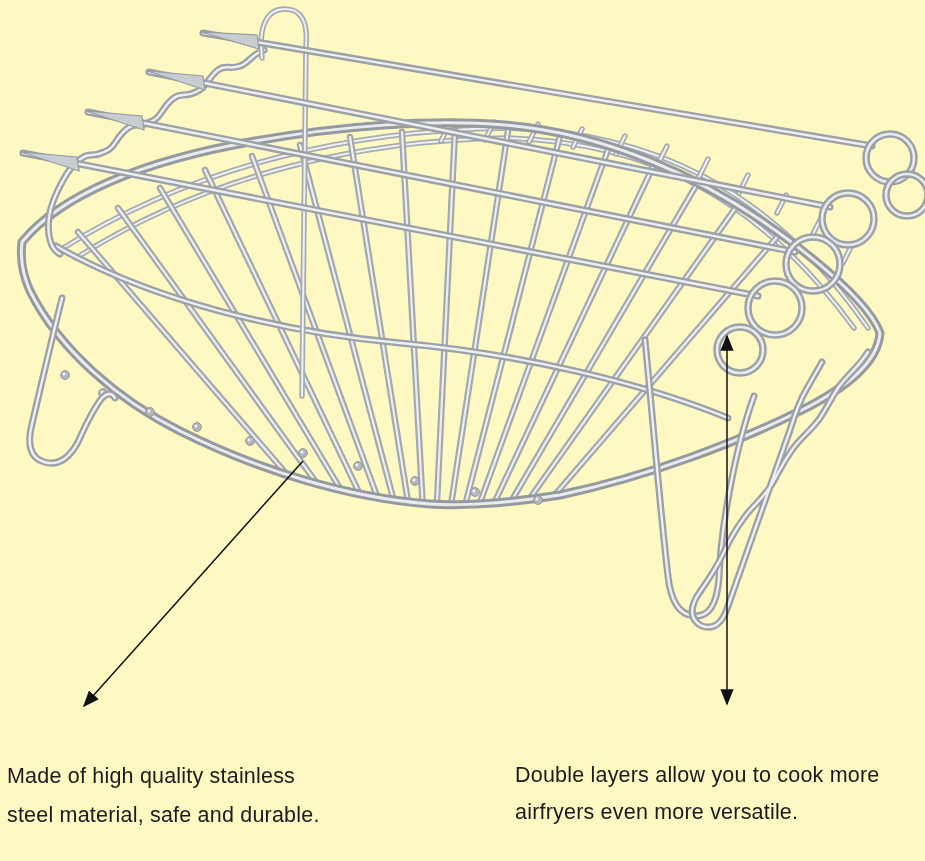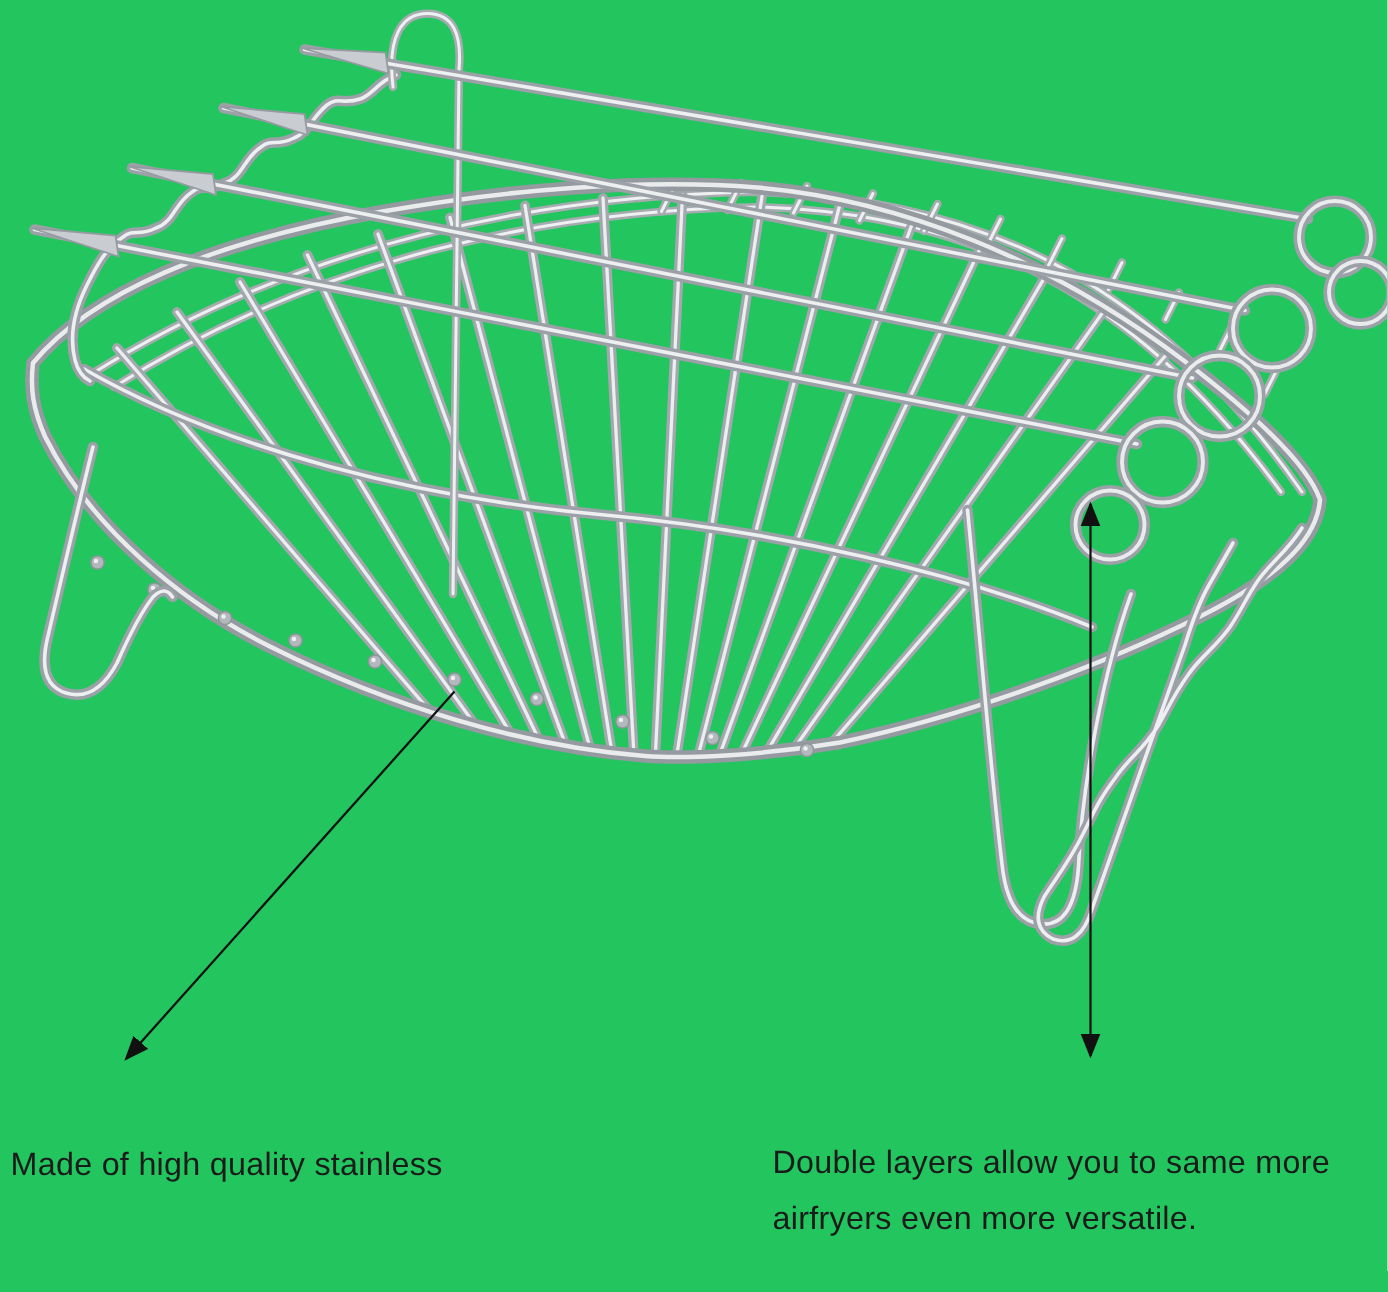--- a/index.html
+++ b/index.html
@@ -1,16 +1,16 @@
 <!DOCTYPE html>
 <html><head>
 <meta charset="utf-8">
 <style>
   html,body{margin:0;padding:0;background:#ffffff;}
-  #stage{position:relative;width:925px;height:861px;background:#22c55e;overflow:hidden;
+  #stage{position:relative;width:925px;height:861px;background:#fef9c3;overflow:hidden;
          font-family:"Liberation Sans", sans-serif;}
   svg{position:absolute;left:0;top:0;}
   
   .w1{fill:none;stroke:#9ba1a7;stroke-width:7;stroke-linecap:round;stroke-linejoin:round;}
   .w2{fill:none;stroke:#edeff1;stroke-width:2.4;stroke-linecap:round;stroke-linejoin:round;}
   .rim1{fill:none;stroke:#949aa0;stroke-width:9;stroke-linecap:round;}
   .rim2{fill:none;stroke:#e9ebed;stroke-width:3;stroke-linecap:round;}
   .thin1{fill:none;stroke:#a6abb0;stroke-width:5.5;stroke-linecap:round;}
   .thin2{fill:none;stroke:#eef0f1;stroke-width:2;stroke-linecap:round;}
   .bar1{fill:none;stroke:#a3a8ae;stroke-width:6.5;stroke-linecap:round;}
@@ -182,19 +182,20 @@
     <g>
       <line class="arrow" x1="303" y1="461" x2="84" y2="706" marker-end="url(#ah)"></line>
     </g>
     <g>
       <line class="arrow" x1="727" y1="336" x2="727" y2="704" marker-start="url(#ah)" marker-end="url(#ah)"></line>
     </g>
   </svg>
 
   <div id="note-left" class="note">
     <div>Made of high quality stainless</div>
+    <div>steel material, safe and durable.</div>
   </div>
 
   <div id="note-right" class="note">
-    <div>Double layers allow you to same more</div>
+    <div>Double layers allow you to cook more</div>
     <div>airfryers even more versatile.</div>
   </div>
 </div>
 
 </body></html>

